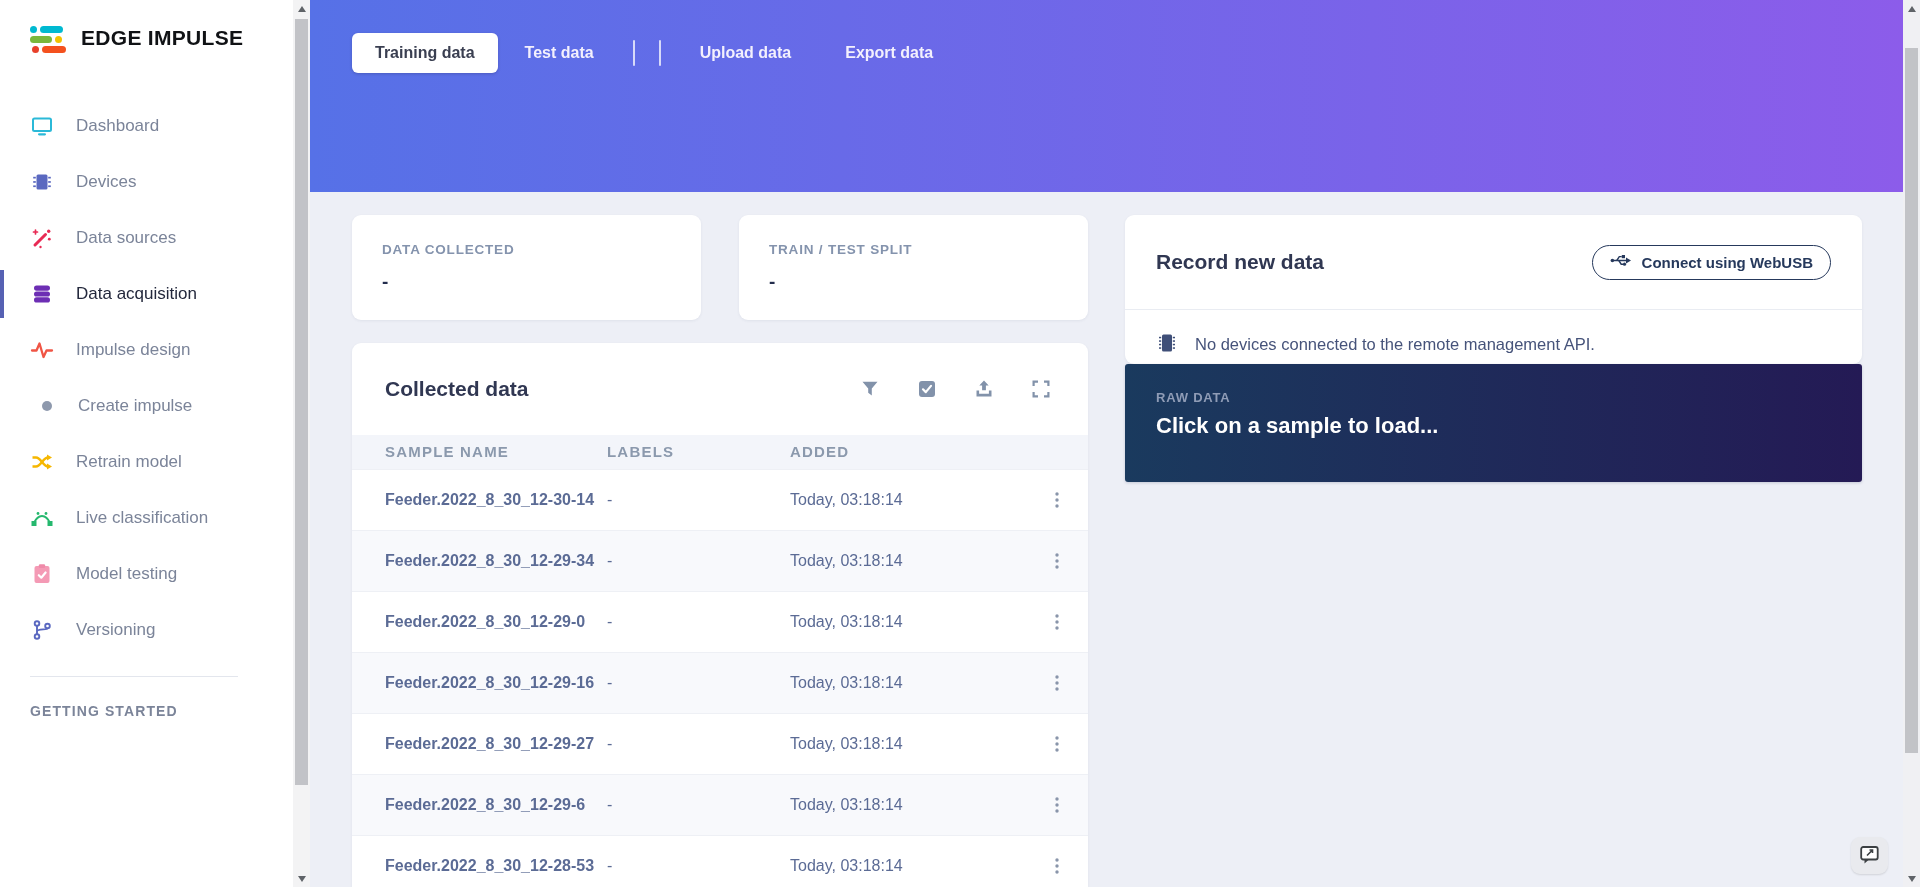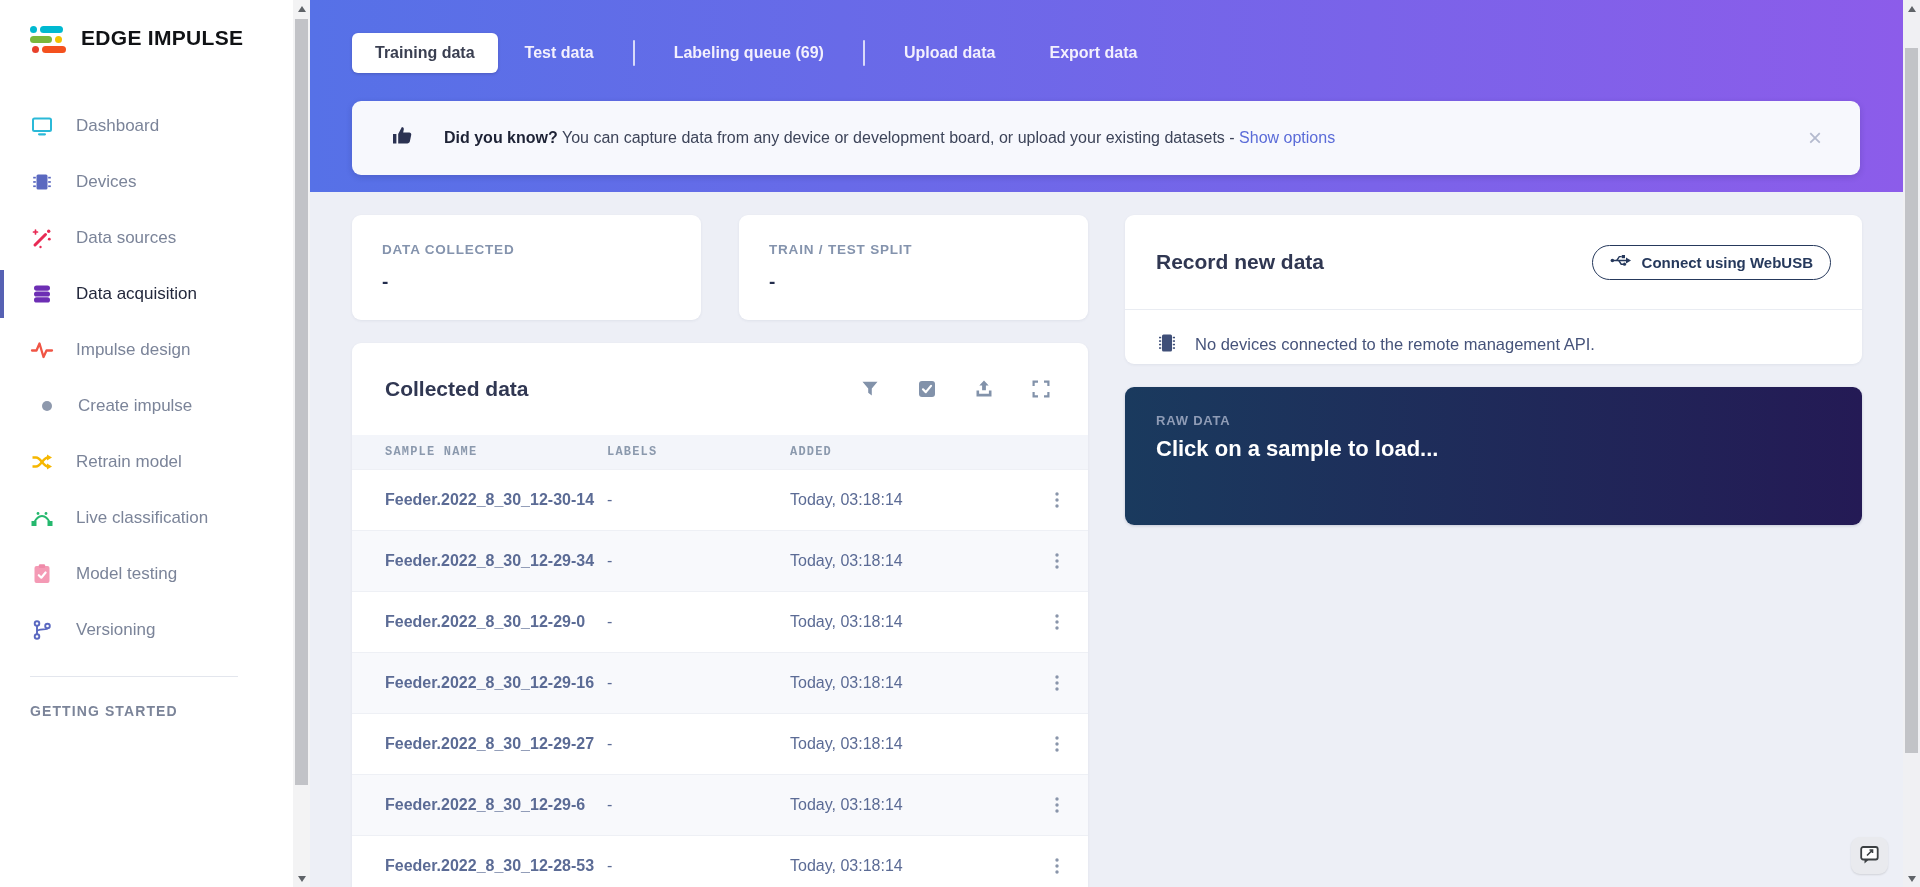--- a/index.html
+++ b/index.html
@@ -72,37 +72,37 @@
   .stat-value { margin-top:14px; font-size:19px; font-weight:700; color:#232d4d; }
 
   .collected-card { margin-top:23px; flex:1 1 auto; border-radius:9px 9px 0 0; overflow:hidden; }
   .collected-head { height:92px; display:flex; align-items:center; padding:0 36px 0 33px; }
   .collected-title { font-size:21px; font-weight:600; color:#303752; flex:1 1 auto; }
   .tool-icons { display:flex; align-items:center; gap:35px; }
   .tool-btn { width:22px; height:22px; cursor:pointer; display:flex; align-items:center; justify-content:center; }
 
   table.data-table { width:100%; border-collapse:collapse; }
   .data-table thead tr { background:#f3f5fa; }
-  .data-table th { font-size:12px; font-weight:600; letter-spacing:1.2px; color:#8b99ad; text-align:left; height:34px; padding:0;font-family:Liberation Mono, monospace; }
+  .data-table th { font-size:15px; font-weight:600; letter-spacing:1.2px; color:#8b99ad; text-align:left; height:34px; padding:0; }
   .data-table th.c-name { padding-left:33px; width:255px; }
   .data-table th.c-labels { width:183px; }
   .data-table td { height:61px; border-top:1px solid #eef0f5; font-size:16px; color:#5b6b95; }
   .data-table tbody tr:nth-child(even) { background:#f8f9fc; }
   .data-table td.c-name { padding-left:33px; font-weight:600; cursor:pointer; }
   .data-table td.c-kebab { width:63px; }
   .kebab { width:20px; height:20px; margin:0 auto; cursor:pointer; display:block; }
 
   .record-card { height:149px; }
   .record-head { height:95px; display:flex; align-items:center; justify-content:space-between; padding:0 31px; border-bottom:1px solid #e9ecf2; }
   .record-title { font-size:21px; font-weight:600; color:#303752; }
   .webusb-btn { display:flex; align-items:center; gap:10px; height:35px; padding:0 17px; background:#ffffff; border:1px solid #26395c; border-radius:18px; font-family:inherit; font-size:15px; font-weight:600; color:#26395c; cursor:pointer; }
   .record-body { height:69px; display:flex; align-items:center; gap:17px; padding:0 31px; }
   .no-devices { font-size:16.5px; color:#46537a; }
 
-  .raw-card { margin-top:23px; height:138px; border-radius:9px; background:linear-gradient(90deg,#1a3a5e,#241a55); padding:26px 31px 0 31px; box-shadow:0 1px 3px rgba(40,50,90,.2); }
+  .raw-card { height:118px; border-radius:3px; background:linear-gradient(90deg,#1a3a5e,#241a55); padding:26px 31px 0 31px; box-shadow:0 1px 3px rgba(40,50,90,.2); }
   .raw-label { font-size:13px; font-weight:700; letter-spacing:.8px; color:#8f9cb6; }
   .raw-msg { margin-top:8px; font-size:22px; font-weight:700; color:#ffffff; }
 
   
   .page-scrollbar { width:17px; flex:0 0 17px; background:#f0f0f3; position:relative; }
   .feedback-btn { position:absolute; right:32px; bottom:13px; width:37px; height:37px; background:#e9eaee; border:none; border-radius:9px; display:flex; align-items:center; justify-content:center; cursor:pointer; box-shadow:0 1px 2px rgba(0,0,0,.12); }
 </style>
 </head>
 <body>
 
@@ -242,39 +242,25 @@
       <span class="tri-down"></span>
     </div>
 </div>
 
 <main class="main">
   <div class="topbar">
     <div class="tabs">
       <div class="tab active">Training data</div>
       <div class="tab">Test data</div>
       <div class="tab-divider"></div>
-      <div class="tab">Labeling queue (69)</div>
       <div class="tab-divider"></div>
       <div class="tab">Upload data</div>
       <div class="tab">Export data</div>
     </div>
 
-    <div class="banner">
-      <span>
-        <svg width="26" height="26" viewBox="0 0 26 26">
-            <path d="M3,11 h3.4 v9.5 H3 z M8.2,20.5 V11 l3.7,-6.9 c1.05,0 1.95,.85 1.95,1.95 l-.65,3.45 h6.1 c1.25,0 2.15,1.15 1.95,2.35 l-1.35,6.5 c-.25,1.3 -1.35,2.15 -2.65,2.15 z" fill="#2b3252"></path>
-          </svg>
-      </span>
-      <span class="banner-text">
-        <b>Did you know?</b>
-        <span> You can capture data from any device or development board, or upload your existing datasets - </span>
-        <a class="banner-link">Show options</a>
-      </span>
-      <span class="banner-close">×</span>
-    </div>
   </div>
 
   <div class="content">
 
     <div class="col-left">
       <div class="stat-row">
         <div class="card stat-card">
           <div class="stat-label">DATA COLLECTED</div>
           <div class="stat-value">-</div>
         </div>

